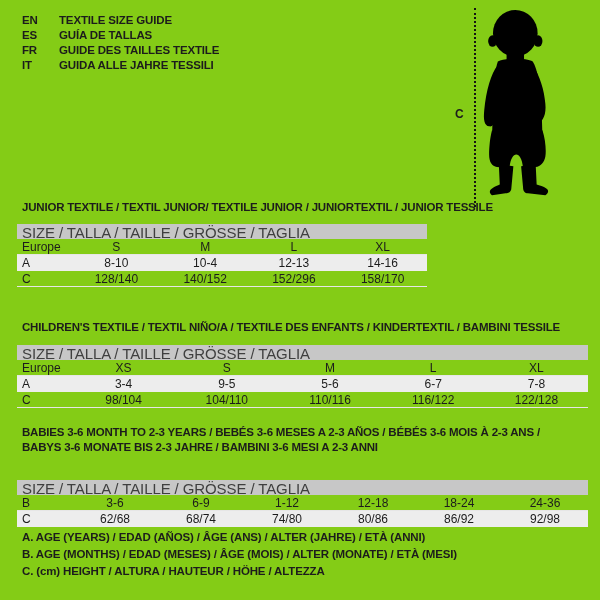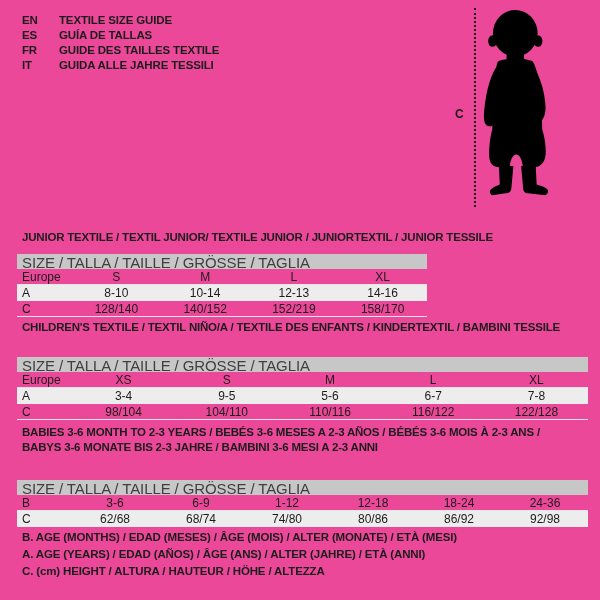--- a/index.html
+++ b/index.html
@@ -1,36 +1,36 @@
 <!DOCTYPE html>
 <html><head>
 <meta charset="utf-8">
 <style>
   * { box-sizing: border-box; margin: 0; padding: 0; }
   body { background: #fff; }
   .canvas {
-    position: relative; width: 600px; height: 600px; background: #ec4899;
+    position: relative; width: 600px; height: 600px; background: #84cc16;
     font-family: "Liberation Sans", sans-serif; color: #1c1c1c; overflow: hidden; padding-left: 8px;
   }
   
   .langs { position: absolute; left: 22px; top: 13px; }
   .lang-row { display: flex; line-height: 15px; font-size: 11.5px; font-weight: bold; letter-spacing: -0.15px; }
   .lang-code { width: 37px; }
   
   .dotline { position: absolute; left: 474px; top: 8px; height: 199px; width: 0; border-left: 2px dotted #141414; }
   .height-label { position: absolute; left: 455px; top: 107px; font-size: 12px; font-weight: bold; }
   .baby { position: absolute; left: 481px; top: 9px; }
   
   .tbl { position: absolute; left: 17px; }
-  .tbl-1 { top: 230px; width: 410px; }
+  .tbl-1 { top: 200px; width: 410px; }
   .tbl-2 { top: 320px; width: 571px; }
   .tbl-3 { top: 425px; width: 571px; }
   .tbl .title { font-weight: bold; font-size: 11.5px; line-height: 15px; margin-left: 5px; white-space: nowrap; letter-spacing: -0.2px; }
   .tbl-1 .title { margin-bottom: 9px; }
-  .tbl-2 .title { margin-bottom: 22px; }
+  .tbl-2 .title { margin-bottom: 10px; }
   .tbl-3 .titles { margin-bottom: 25px; }
   .bar { background: #c7c7c7; height: 15px; line-height: 17px; font-size: 15px; color: #3f3f3f; padding-left: 5px; letter-spacing: -0.1px; }
   .row { display: flex; height: 16px; line-height: 16px; font-size: 12px; border-bottom: 1px solid #e6e6e6; }
   .row.shade { background: #ededed; border-bottom: none; height: 16px; }
   .cell-label { width: 55px; padding-left: 5px; }
   .cell-val { flex: 1; text-align: center; }
   
   .legend { position: absolute; left: 22px; top: 529px; }
   .legend-line { font-size: 11.5px; font-weight: bold; line-height: 17px; letter-spacing: -0.15px; white-space: nowrap; }
 </style>
@@ -84,29 +84,29 @@
         <div class="row">
           <div class="cell-label">Europe</div>
           <div class="cell-val">S</div>
           <div class="cell-val">M</div>
           <div class="cell-val">L</div>
           <div class="cell-val">XL</div>
         </div>
         <div class="row shade">
           <div class="cell-label">A</div>
           <div class="cell-val">8-10</div>
-          <div class="cell-val">10-14</div>
+          <div class="cell-val">10-4</div>
           <div class="cell-val">12-13</div>
           <div class="cell-val">14-16</div>
         </div>
         <div class="row">
           <div class="cell-label">C</div>
           <div class="cell-val">128/140</div>
           <div class="cell-val">140/152</div>
-          <div class="cell-val">152/219</div>
+          <div class="cell-val">152/296</div>
           <div class="cell-val">158/170</div>
         </div>
       </div>
   </div>
 
   <div class="tbl tbl-2">
     <div class="title">CHILDREN'S TEXTILE / TEXTIL NIÑO/A / TEXTILE DES ENFANTS / KINDERTEXTIL / BAMBINI TESSILE</div>
     <div class="bar">SIZE / TALLA / TAILLE / GRÖSSE / TAGLIA</div>
     <div>
         <div class="row">
@@ -158,18 +158,18 @@
           <div class="cell-val">68/74</div>
           <div class="cell-val">74/80</div>
           <div class="cell-val">80/86</div>
           <div class="cell-val">86/92</div>
           <div class="cell-val">92/98</div>
         </div>
       </div>
   </div>
 
   <div class="legend">
+    <div class="legend-line">A. AGE (YEARS) / EDAD (AÑOS) / ÂGE (ANS) / ALTER (JAHRE) / ETÀ (ANNI)</div>
     <div class="legend-line">B. AGE (MONTHS) / EDAD (MESES) / ÂGE (MOIS) / ALTER (MONATE) / ETÀ (MESI)</div>
-    <div class="legend-line">A. AGE (YEARS) / EDAD (AÑOS) / ÂGE (ANS) / ALTER (JAHRE) / ETÀ (ANNI)</div>
     <div class="legend-line">C. (cm) HEIGHT / ALTURA / HAUTEUR / HÖHE / ALTEZZA</div>
   </div>
 
 </div>
 
 </body></html>

